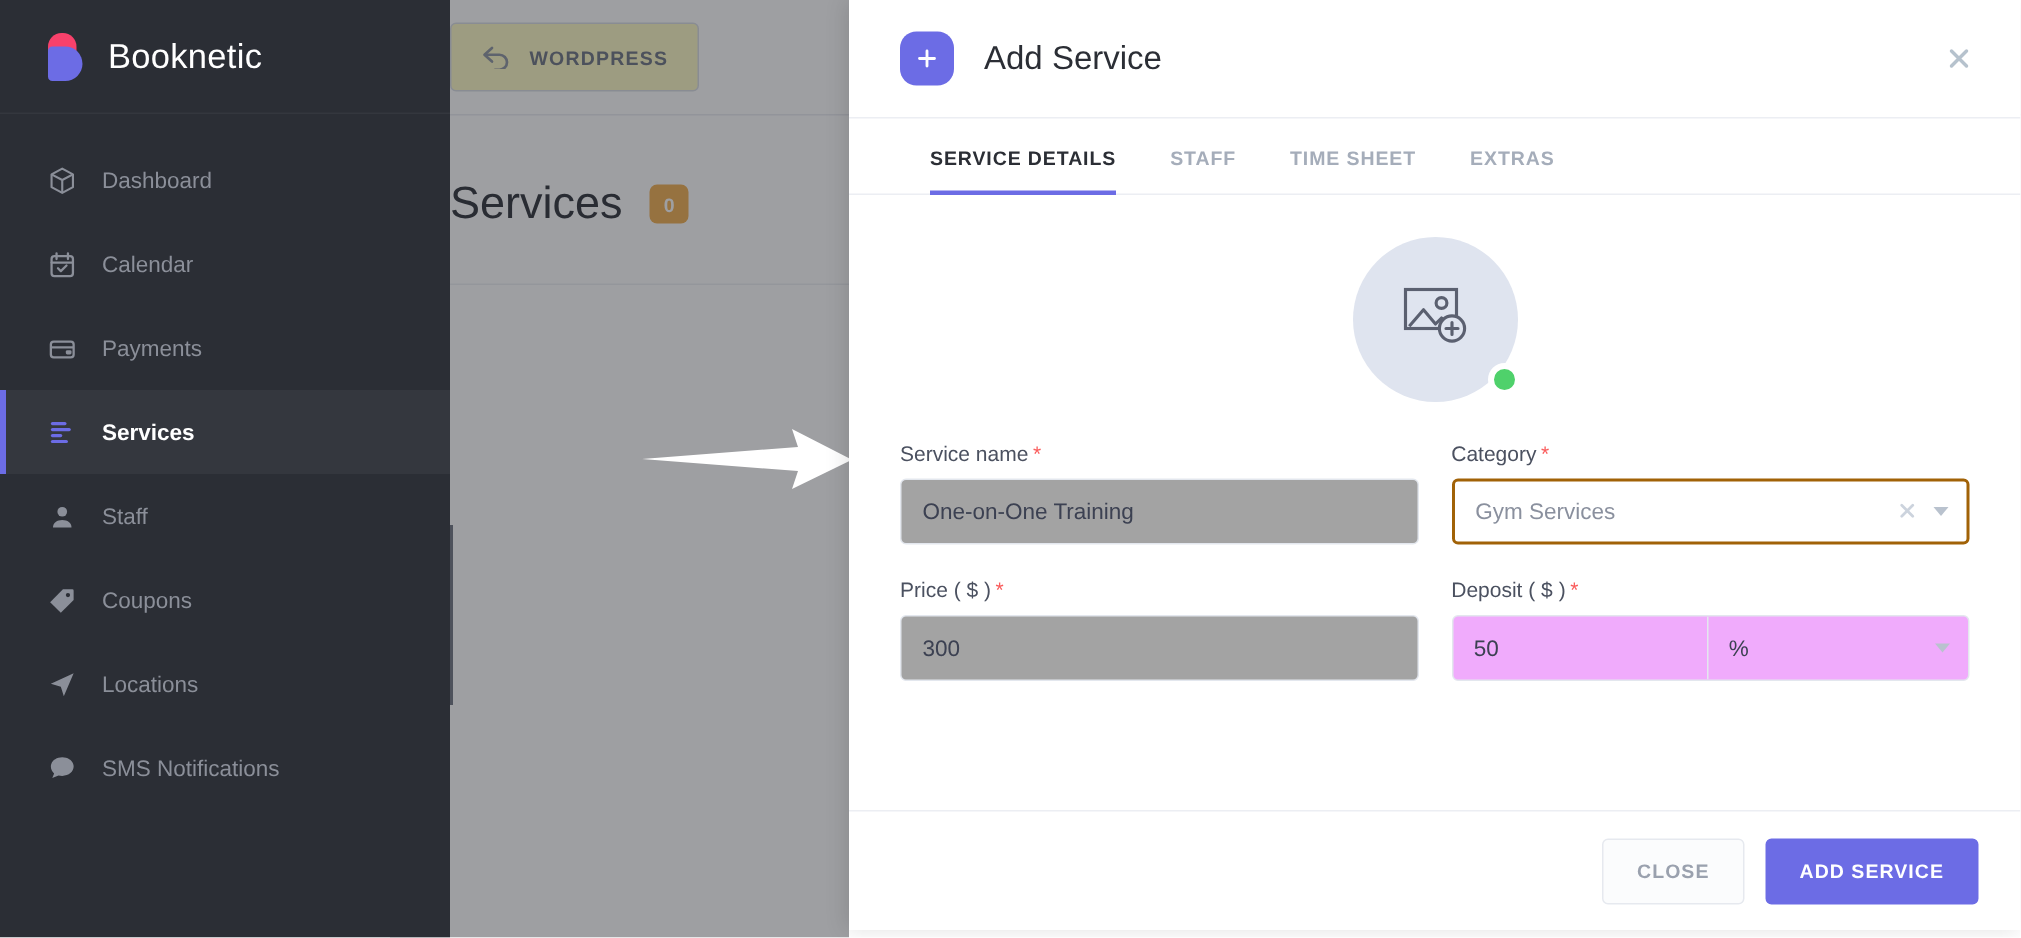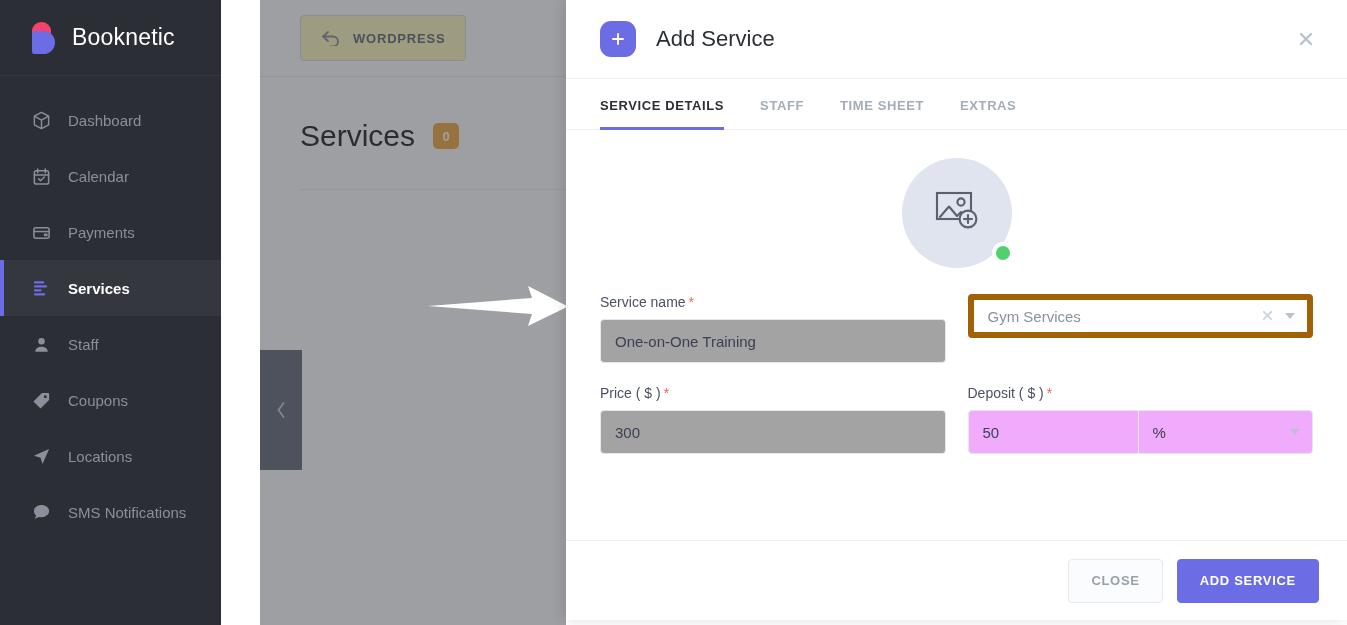--- a/index.html
+++ b/index.html
@@ -7,21 +7,21 @@
     width: 1347px; height: 625px;
     overflow: hidden;
     font-family: "Liberation Sans", sans-serif;
     background: #ffffff;
   }
   #app { position: relative; width: 1347px; height: 625px; }
 
   
   .sidebar {
     position: absolute; left: 0; top: 0;
-    width: 221px; height: 625px;
+    width: 300px; height: 625px;
     background: #2b2e35;
     overflow: hidden;
   }
   .brand {
     height: 76px;
     display: flex; align-items: center;
     padding-left: 30px;
     border-bottom: 1px solid #34373e;
   }
   .logo-mark {
@@ -199,20 +199,21 @@
     font-size: 13px; font-weight: bold;
     letter-spacing: .6px;
     color: #a5adba;
     cursor: pointer;
     border-bottom: 3px solid transparent;
     margin-bottom: -1px;
   }
   .tab.active {
     color: #2b2e35;
     border-bottom-color: #6c6ce5;
+    margin-left: 20px;
   }
 
   .modal-body {
     flex: 1 1 auto;
     padding: 28px 34px 0;
     overflow: hidden;
   }
 
   .avatar-wrap {
     display: flex; justify-content: center;
@@ -254,21 +255,21 @@
     border-radius: 4px;
     background: #a3a3a3;
     display: flex; align-items: center;
     padding: 0 14px;
     font-size: 15px;
     color: #3c4152;
   }
 
   .select {
     height: 44px;
-    border: 6px solid #a16207;
+    border: 2px solid #a16207;
     border-radius: 4px;
     background: #fff;
     display: flex; align-items: center;
     padding: 0 12px 0 14px;
     font-size: 15px;
     color: #8a909e;
     cursor: pointer;
   }
   .select .val { flex: 1 1 auto; }
   .select .clear {
@@ -516,20 +517,23 @@
 
       <div class="form-row">
         <div class="form-col">
           <label class="field-label">
             <span>Service name</span><span class="req">*</span>
           </label>
           <div class="input" placeholder="Service name">One-on-One Training</div>
         </div>
 
         <div class="form-col">
+          <label class="field-label">
+            <span>Category</span><span class="req">*</span>
+          </label>
           <div class="select">
             <span class="val">Gym Services</span>
             <span class="clear">
               <svg width="11" height="11" viewBox="0 0 12 12">
                 <path d="M2 2l8 8M10 2L2 10" stroke="#ccd3dd" stroke-width="2" stroke-linecap="round"></path>
               </svg>
             </span>
             <span class="caret"></span>
           </div>
         </div>

